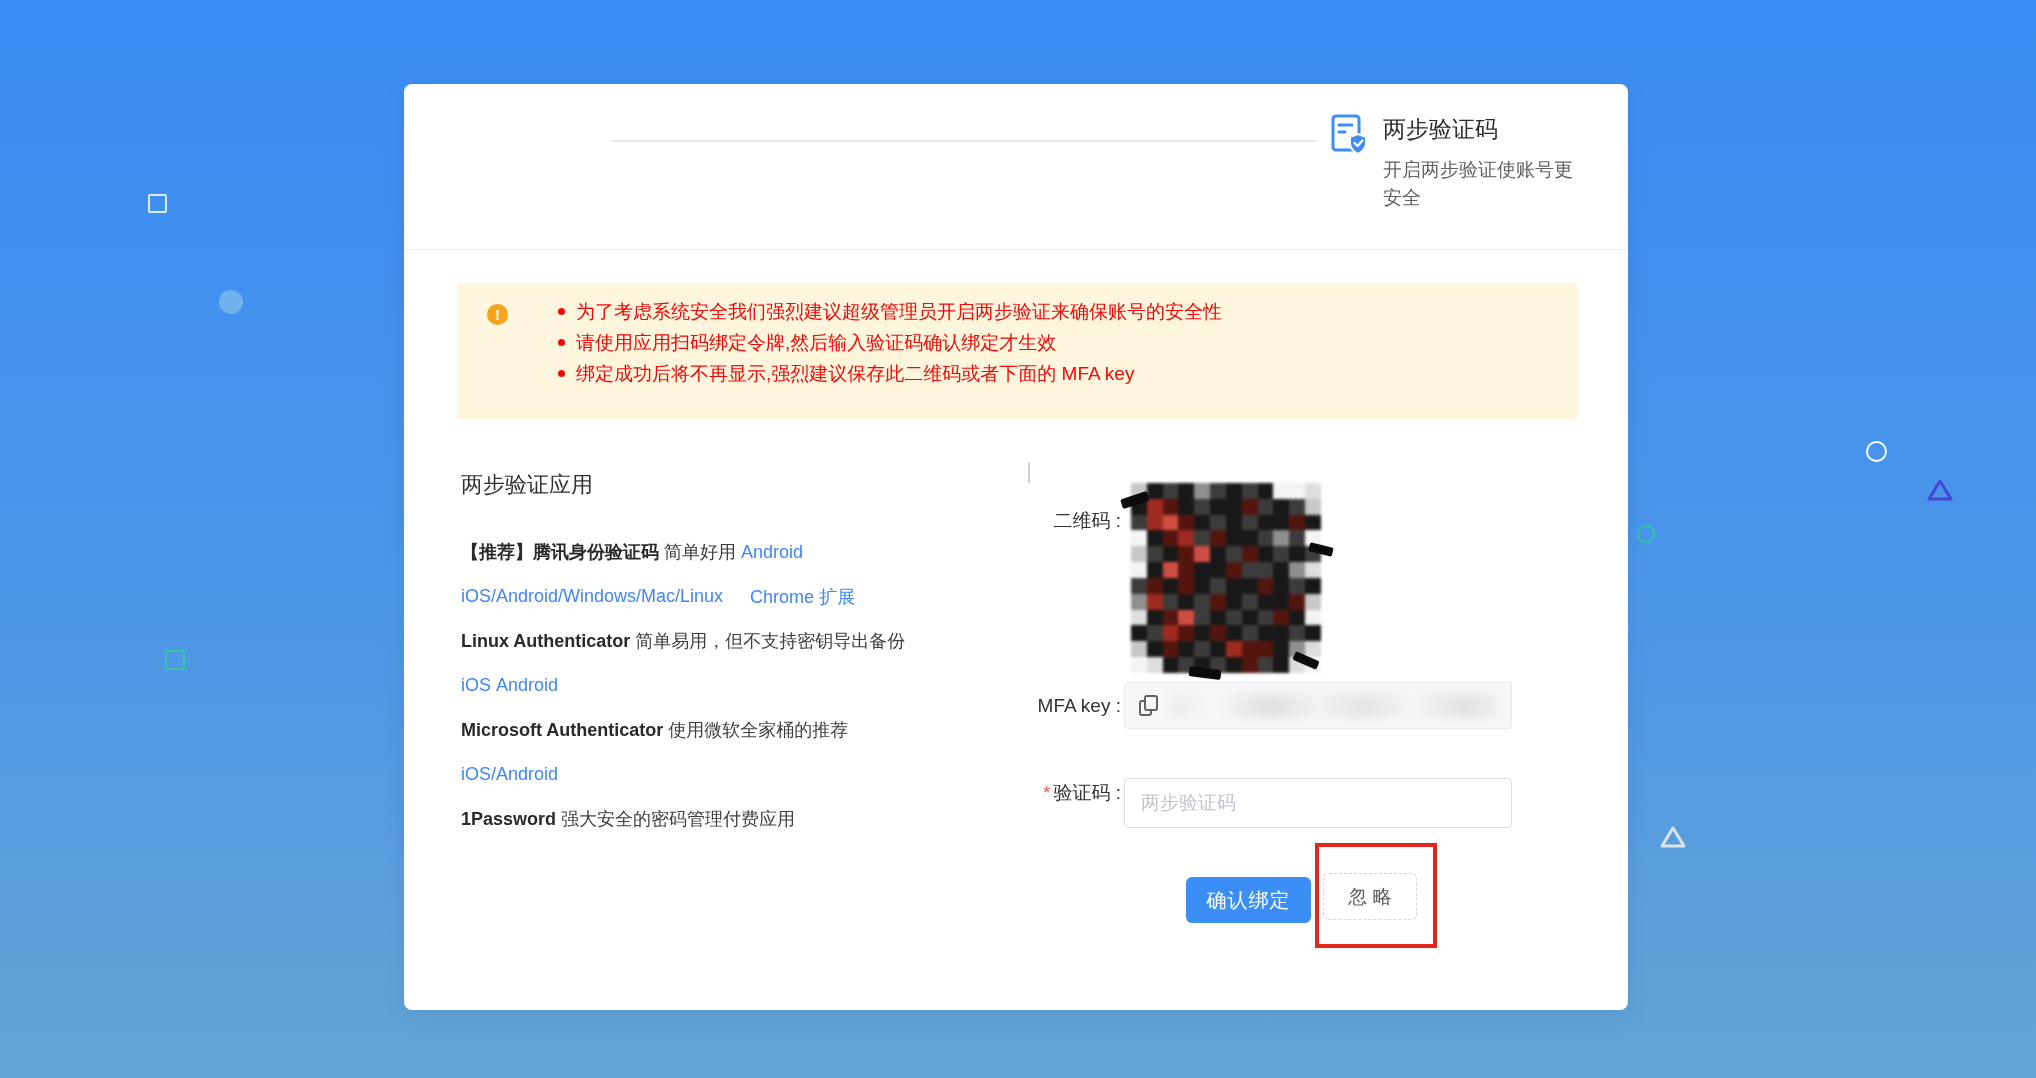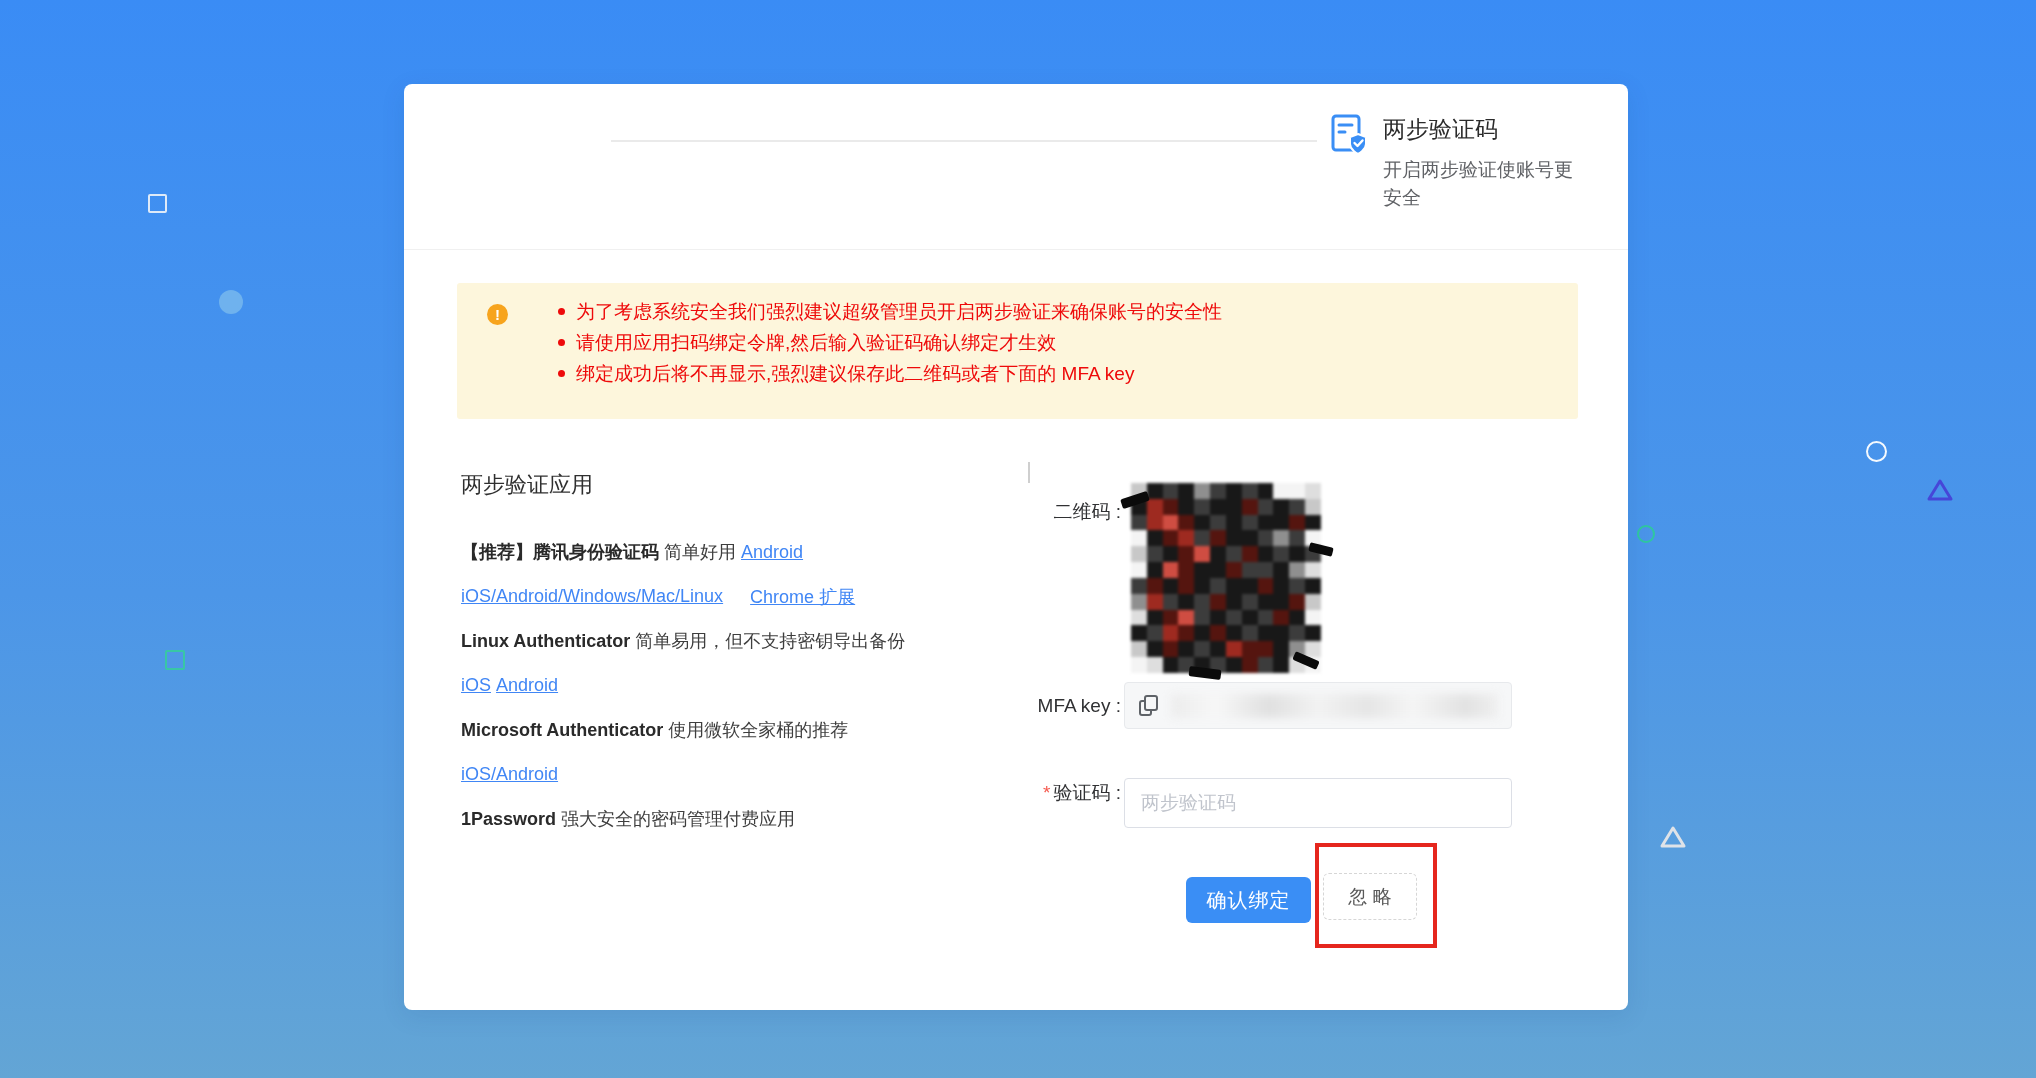--- a/index.html
+++ b/index.html
@@ -33,26 +33,26 @@
   .warn-ic{position:absolute;left:30px;top:21px;width:21px;height:21px;border-radius:50%;background:#f7a41d;
            color:#fff;font-size:15px;font-weight:bold;text-align:center;line-height:21px;}
   .warn-list{position:absolute;left:119px;top:13px;margin:0;padding:0;}
   .warn-list li{list-style:none;position:relative;font-size:19px;line-height:31px;color:#ee0a0a;white-space:nowrap;}
   .warn-list li::before{content:"";position:absolute;left:-18px;top:12px;width:7px;height:7px;border-radius:50%;background:#ee0a0a;}
   
   .apps-heading{position:absolute;left:57px;top:386px;font-size:22px;font-weight:500;color:#2f2f2f;}
   .apps-list{position:absolute;left:57px;top:446px;}
   .app-row{height:44.5px;display:flex;align-items:center;white-space:pre;font-size:18px;color:#3e3e3e;}
   .app-row .b{font-weight:bold;color:#2a2a2a;}
-  .app-row .l{color:#4086f5;cursor:pointer;text-decoration:underline;}
+  .app-row .l{color:#4086f5;cursor:pointer;}
   .app-row .sp{display:inline-block;width:27px;}
   
   .mini-divider{position:absolute;left:624px;top:378px;width:2px;height:21px;background:#cfcfcf;}
   .f-label{position:absolute;left:617px;width:100px;text-align:right;font-size:19px;color:#303133;white-space:nowrap;}
-  .lbl-qr{top:415px;}
+  .lbl-qr{top:424px;}
   .lbl-mfa{top:611px;}
   .lbl-code{top:696px;}
   .req{color:#f5594e;margin-right:3px;}
   .qr-wrap{position:absolute;left:727px;top:399px;width:190px;height:190px;}
   .qr-grid{width:100%;height:100%;display:grid;grid-template-columns:repeat(12,1fr);grid-template-rows:repeat(12,1fr);
            filter:blur(1.6px);}
   .wedge{position:absolute;background:#0b0b0b;border-radius:2px;}
   .wg1{left:-10px;top:12px;width:28px;height:10px;transform:rotate(-18deg);}
   .wg2{right:-12px;top:62px;width:24px;height:9px;transform:rotate(14deg);}
   .wg3{left:58px;bottom:-5px;width:32px;height:10px;transform:rotate(7deg);}

